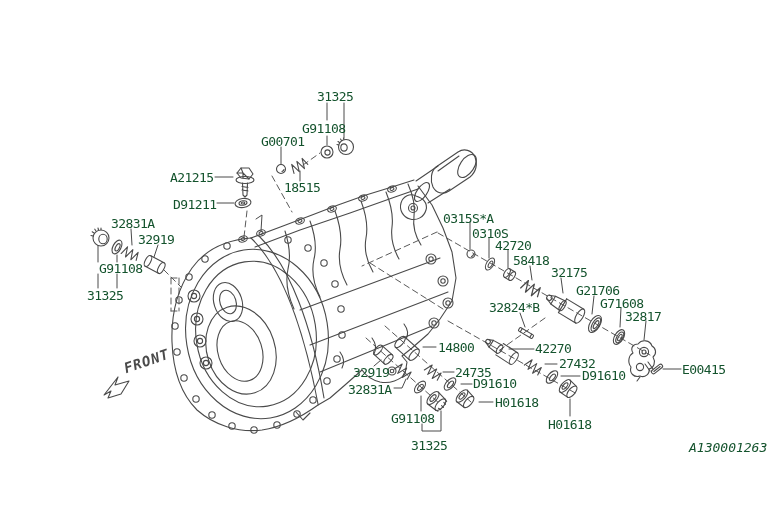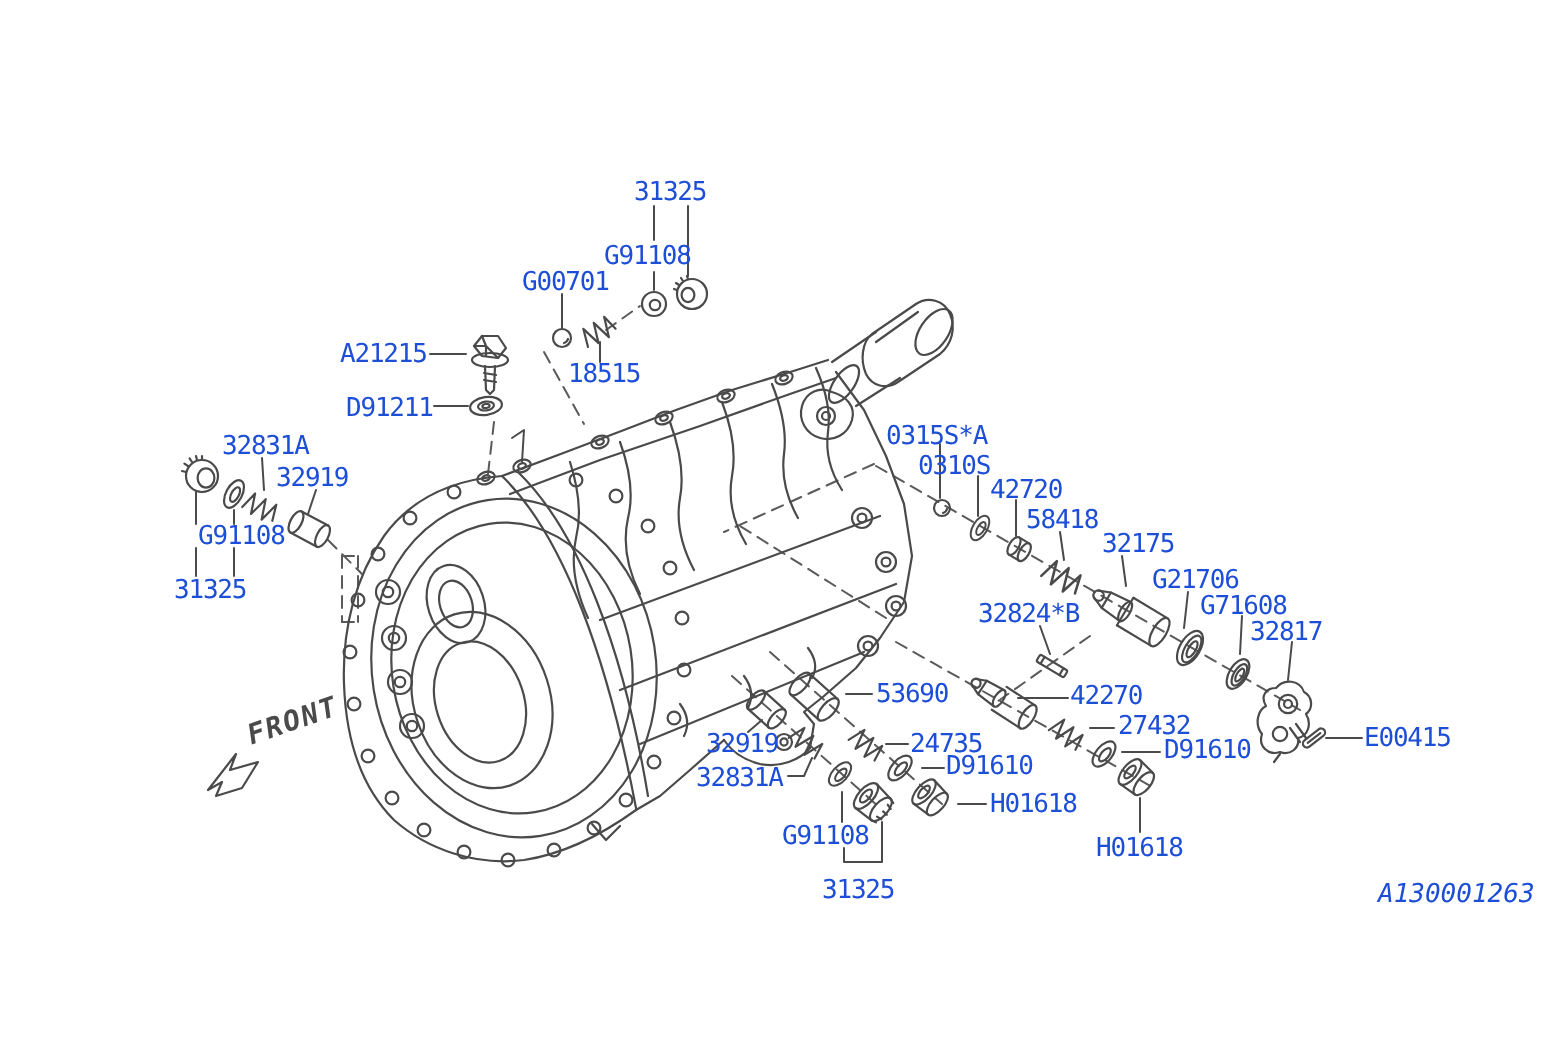--- a/index.html
+++ b/index.html
@@ -1,20 +1,20 @@
 <!DOCTYPE html>
 <html><head>
 <meta charset="utf-8">
 <style>
   html,body{margin:0;padding:0;background:#fff;}
   .stage{position:relative;width:778px;height:522px;background:#ffffff;overflow:hidden;
          font-family:"DejaVu Sans Mono", monospace;}
   .stage svg{position:absolute;left:0;top:0;}
   .lbl{position:absolute;font:13px "DejaVu Sans Mono", monospace;letter-spacing:-0.6px;
-       color:#1d4ed8;white-space:nowrap;line-height:1;}
+       color:#14532d;white-space:nowrap;line-height:1;}
   .lbl.front{font-style:italic;font-weight:bold;font-size:14px;transform:rotate(-19deg);
              transform-origin:left top;color:#4a4a4a;letter-spacing:1px;}
   .lbl.code{letter-spacing:0;font-style:italic;}
 </style>
 </head>
 <body>
 
 <div class="stage">
 
 <svg width="778" height="522" viewBox="0 0 778 522" fill="none" stroke="#4a4a4a" stroke-width="1.1" stroke-linecap="round" stroke-linejoin="round">
@@ -350,29 +350,29 @@
 <span class="lbl" style="left:302px;top:122px">G91108</span>
 <span class="lbl" style="left:261px;top:135px">G00701</span>
 <span class="lbl" style="left:170px;top:171px">A21215</span>
 <span class="lbl" style="left:284px;top:181px">18515</span>
 <span class="lbl" style="left:173px;top:198px">D91211</span>
 <span class="lbl" style="left:111px;top:217px">32831A</span>
 <span class="lbl" style="left:138px;top:233px">32919</span>
 <span class="lbl" style="left:99px;top:262px">G91108</span>
 <span class="lbl" style="left:87px;top:289px">31325</span>
 <span class="lbl" style="left:443px;top:212px">0315S*A</span>
-<span class="lbl" style="left:459px;top:227px">0310S</span>
+<span class="lbl" style="left:472px;top:227px">0310S</span>
 <span class="lbl" style="left:495px;top:239px">42720</span>
 <span class="lbl" style="left:513px;top:254px">58418</span>
 <span class="lbl" style="left:551px;top:266px">32175</span>
 <span class="lbl" style="left:576px;top:284px">G21706</span>
 <span class="lbl" style="left:600px;top:297px">G71608</span>
 <span class="lbl" style="left:625px;top:310px">32817</span>
 <span class="lbl" style="left:489px;top:301px">32824*B</span>
-<span class="lbl" style="left:438px;top:341px">53690</span>
+<span class="lbl" style="left:438px;top:341px">14800</span>
 <span class="lbl" style="left:535px;top:342px">42270</span>
 <span class="lbl" style="left:559px;top:357px">27432</span>
 <span class="lbl" style="left:582px;top:369px">D91610</span>
 <span class="lbl" style="left:682px;top:363px">E00415</span>
 <span class="lbl" style="left:455px;top:366px">24735</span>
 <span class="lbl" style="left:473px;top:377px">D91610</span>
 <span class="lbl" style="left:353px;top:366px">32919</span>
 <span class="lbl" style="left:348px;top:383px">32831A</span>
 <span class="lbl" style="left:495px;top:396px">H01618</span>
 <span class="lbl" style="left:391px;top:412px">G91108</span>

